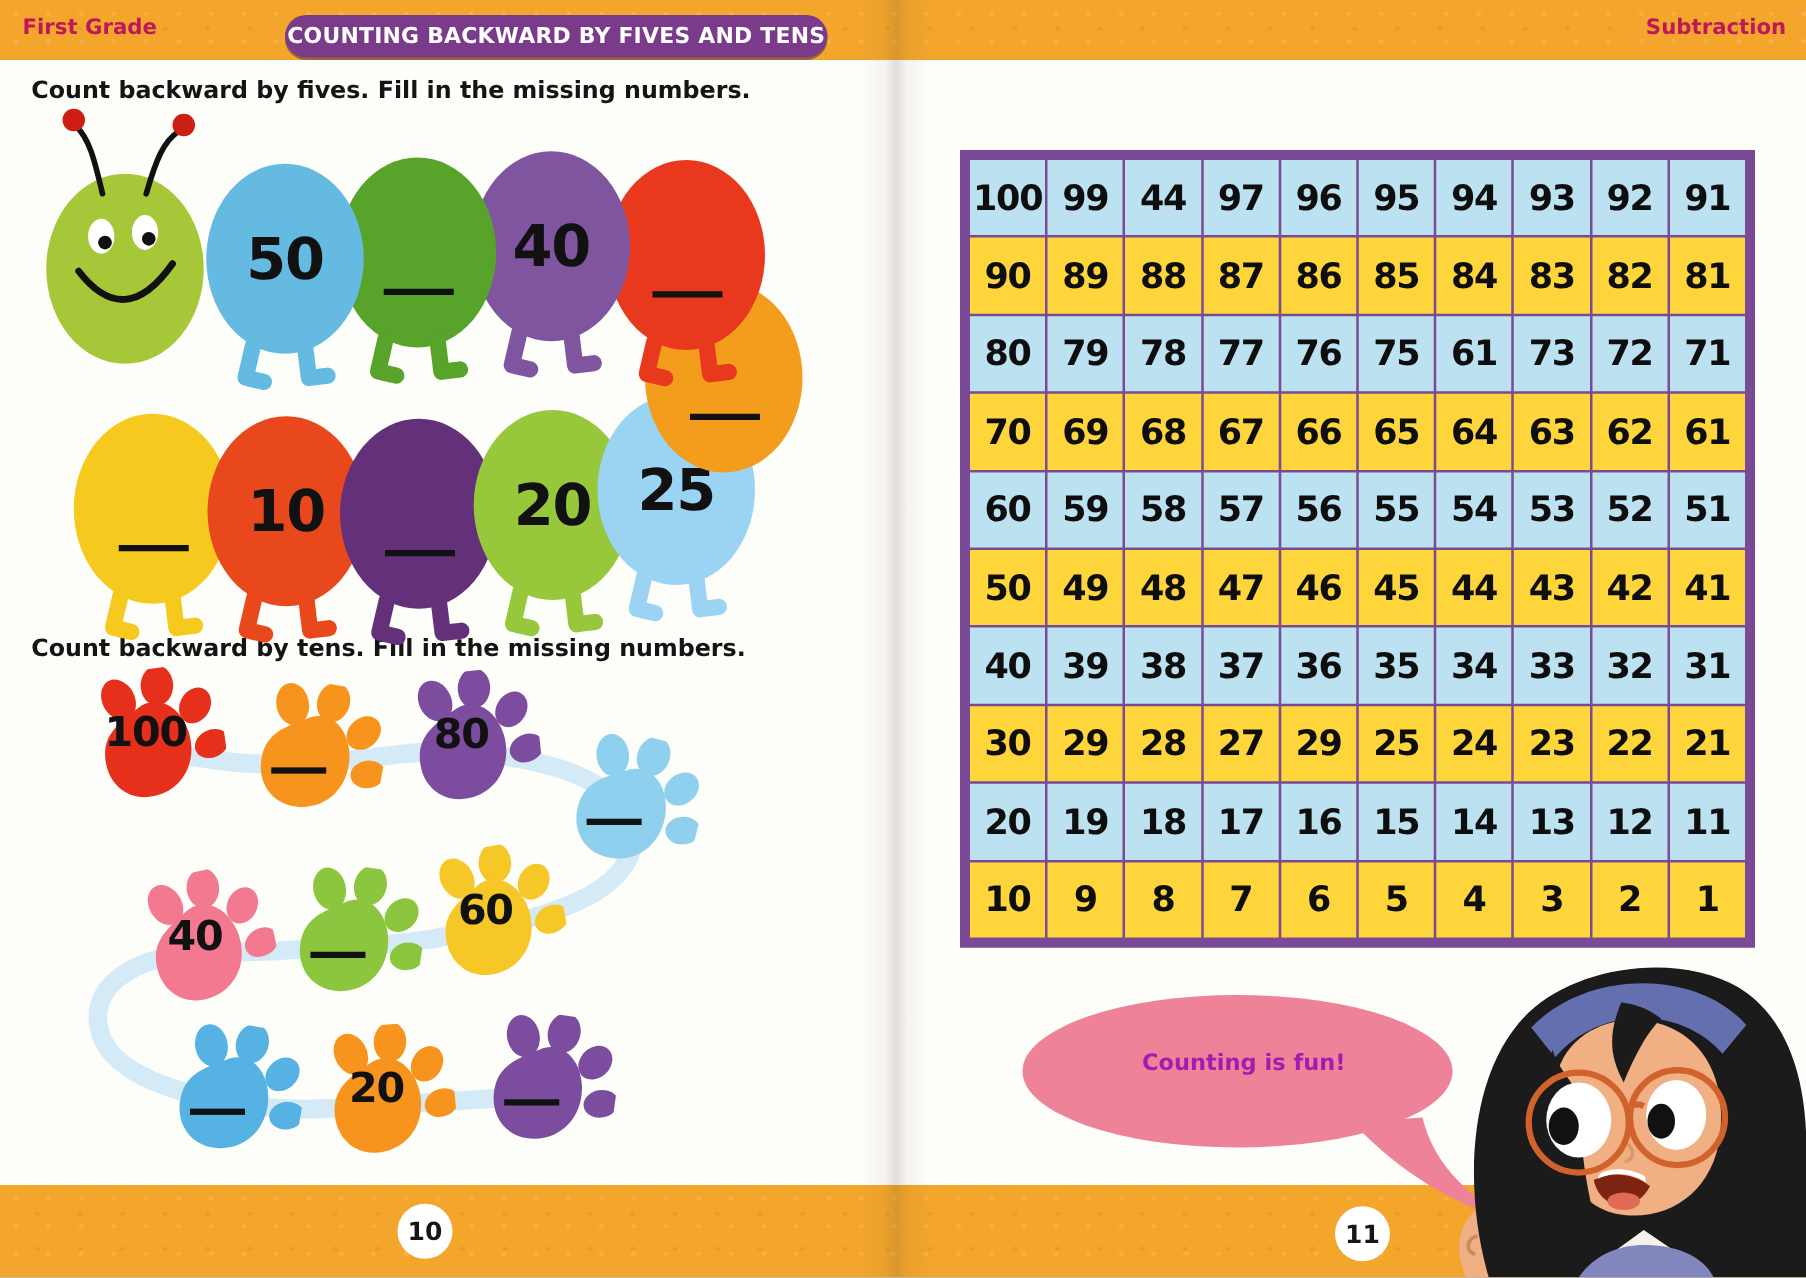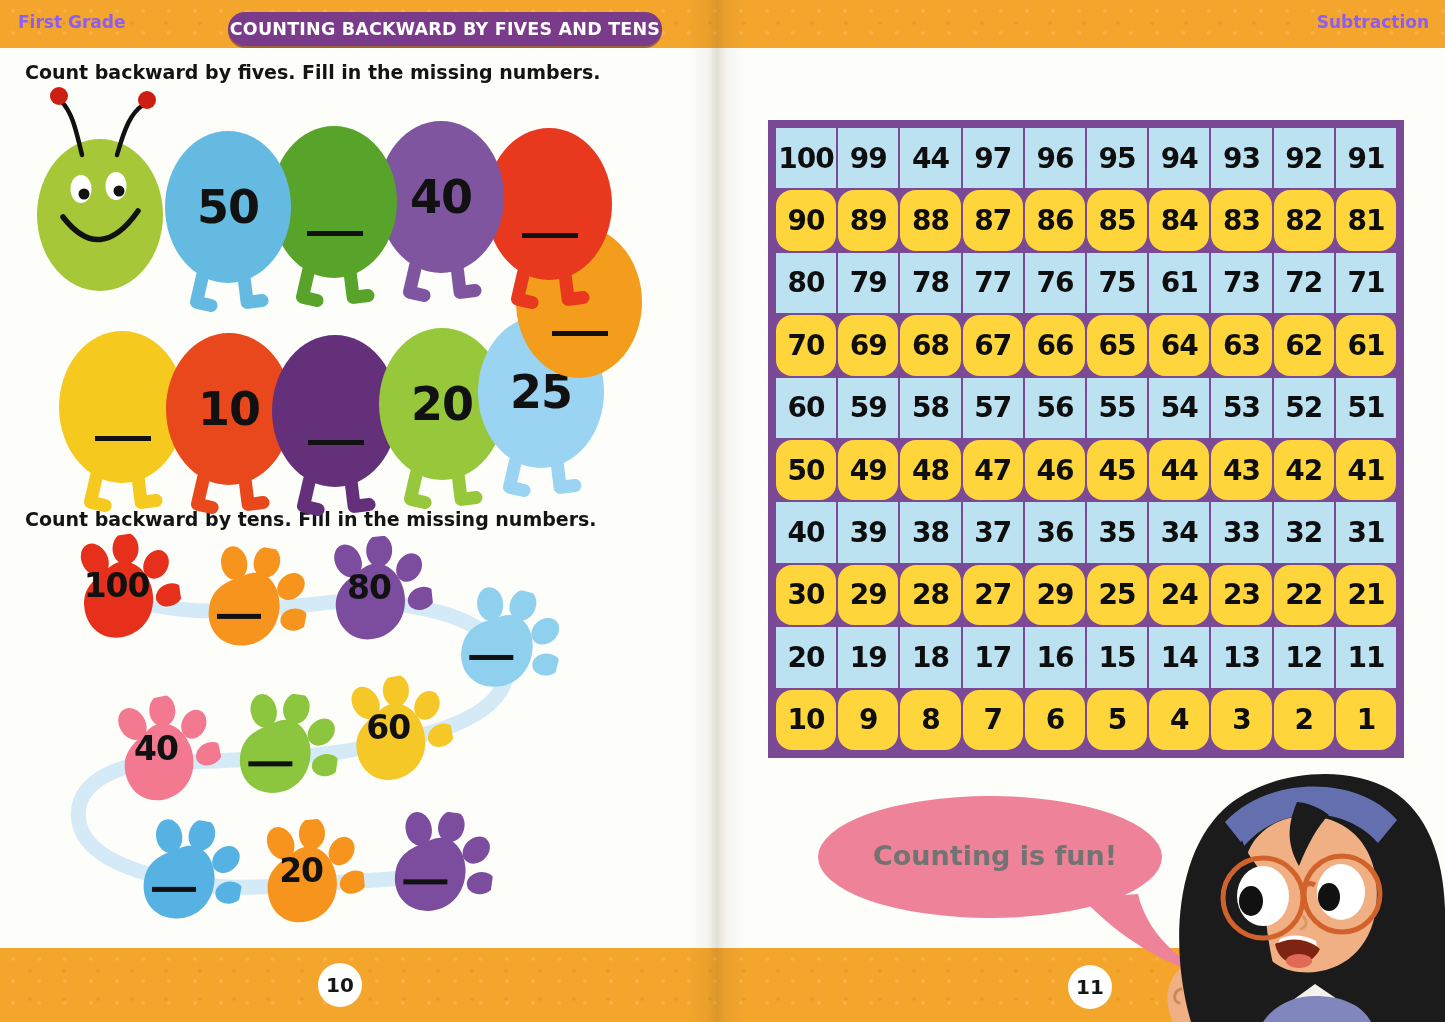--- a/index.html
+++ b/index.html
@@ -19,21 +19,21 @@
   }
   .band-top{top:0;height:48px;z-index:3;}
   .band-bottom{bottom:0;height:74px;z-index:3;}
   .spine{
     position:absolute;top:0;bottom:0;left:688px;width:56px;z-index:4;
     background:linear-gradient(90deg,rgba(0,0,0,0) 0%,rgba(90,70,40,0.05) 35%,rgba(90,70,40,0.16) 52%,rgba(90,70,40,0.05) 68%,rgba(0,0,0,0) 100%);
     pointer-events:none;
   }
   .grade-label,.subject-label{
     position:absolute;top:12px;z-index:5;
-    font-size:17px;font-weight:bold;color:#8b5cf6;
+    font-size:17px;font-weight:bold;color:#be185d;
   }
   .grade-label{left:18px;}
   .subject-label{right:16px;}
   .banner{
     position:absolute;z-index:6;
     background:var(--banner-purple,#7A3B8B);
     color:#fff;font-weight:bold;font-size:17.5px;letter-spacing:0.2px;
     display:flex;align-items:center;justify-content:center;
     border-radius:17px;height:34px;
     box-shadow:0 2px 0 rgba(60,20,70,0.45);
@@ -78,27 +78,27 @@
     border:8px solid var(--grid-purple,#7B4A96);
     background:var(--grid-purple,#7B4A96);
     display:grid;grid-template-columns:repeat(10,1fr);grid-template-rows:repeat(10,1fr);
     gap:2px;
   }
   .cell{
     display:flex;align-items:center;justify-content:center;
     font-size:28px;font-weight:bold;color:#0e0e0e;letter-spacing:-1px;
   }
   .cell.blue{background:var(--cell-blue,#BCE2F2);}
-  .cell.yellow{background:var(--cell-yellow,#FFD53C);border-radius:16px;}
+  .cell.yellow{background:var(--cell-yellow,#FFD53C);}
 
   
   .bubble-svg{position:absolute;left:800px;top:790px;z-index:6;}
   .bubble-text{
     position:absolute;left:860px;top:840px;width:270px;z-index:7;
-    text-align:center;font-size:27px;font-weight:bold;color:#737373;
+    text-align:center;font-size:18px;font-weight:bold;color:#a21caf;
   }
   .girl-svg{position:absolute;left:1145px;top:758px;z-index:8;}
 
   .page-circle{
     position:absolute;z-index:7;width:44px;height:44px;border-radius:50%;
     background:#fff;display:flex;align-items:center;justify-content:center;
     font-size:20px;font-weight:bold;color:#161616;
   }
   .page-circle.left{left:318px;top:963px;}
   .page-circle.right{left:1068px;top:965px;}

